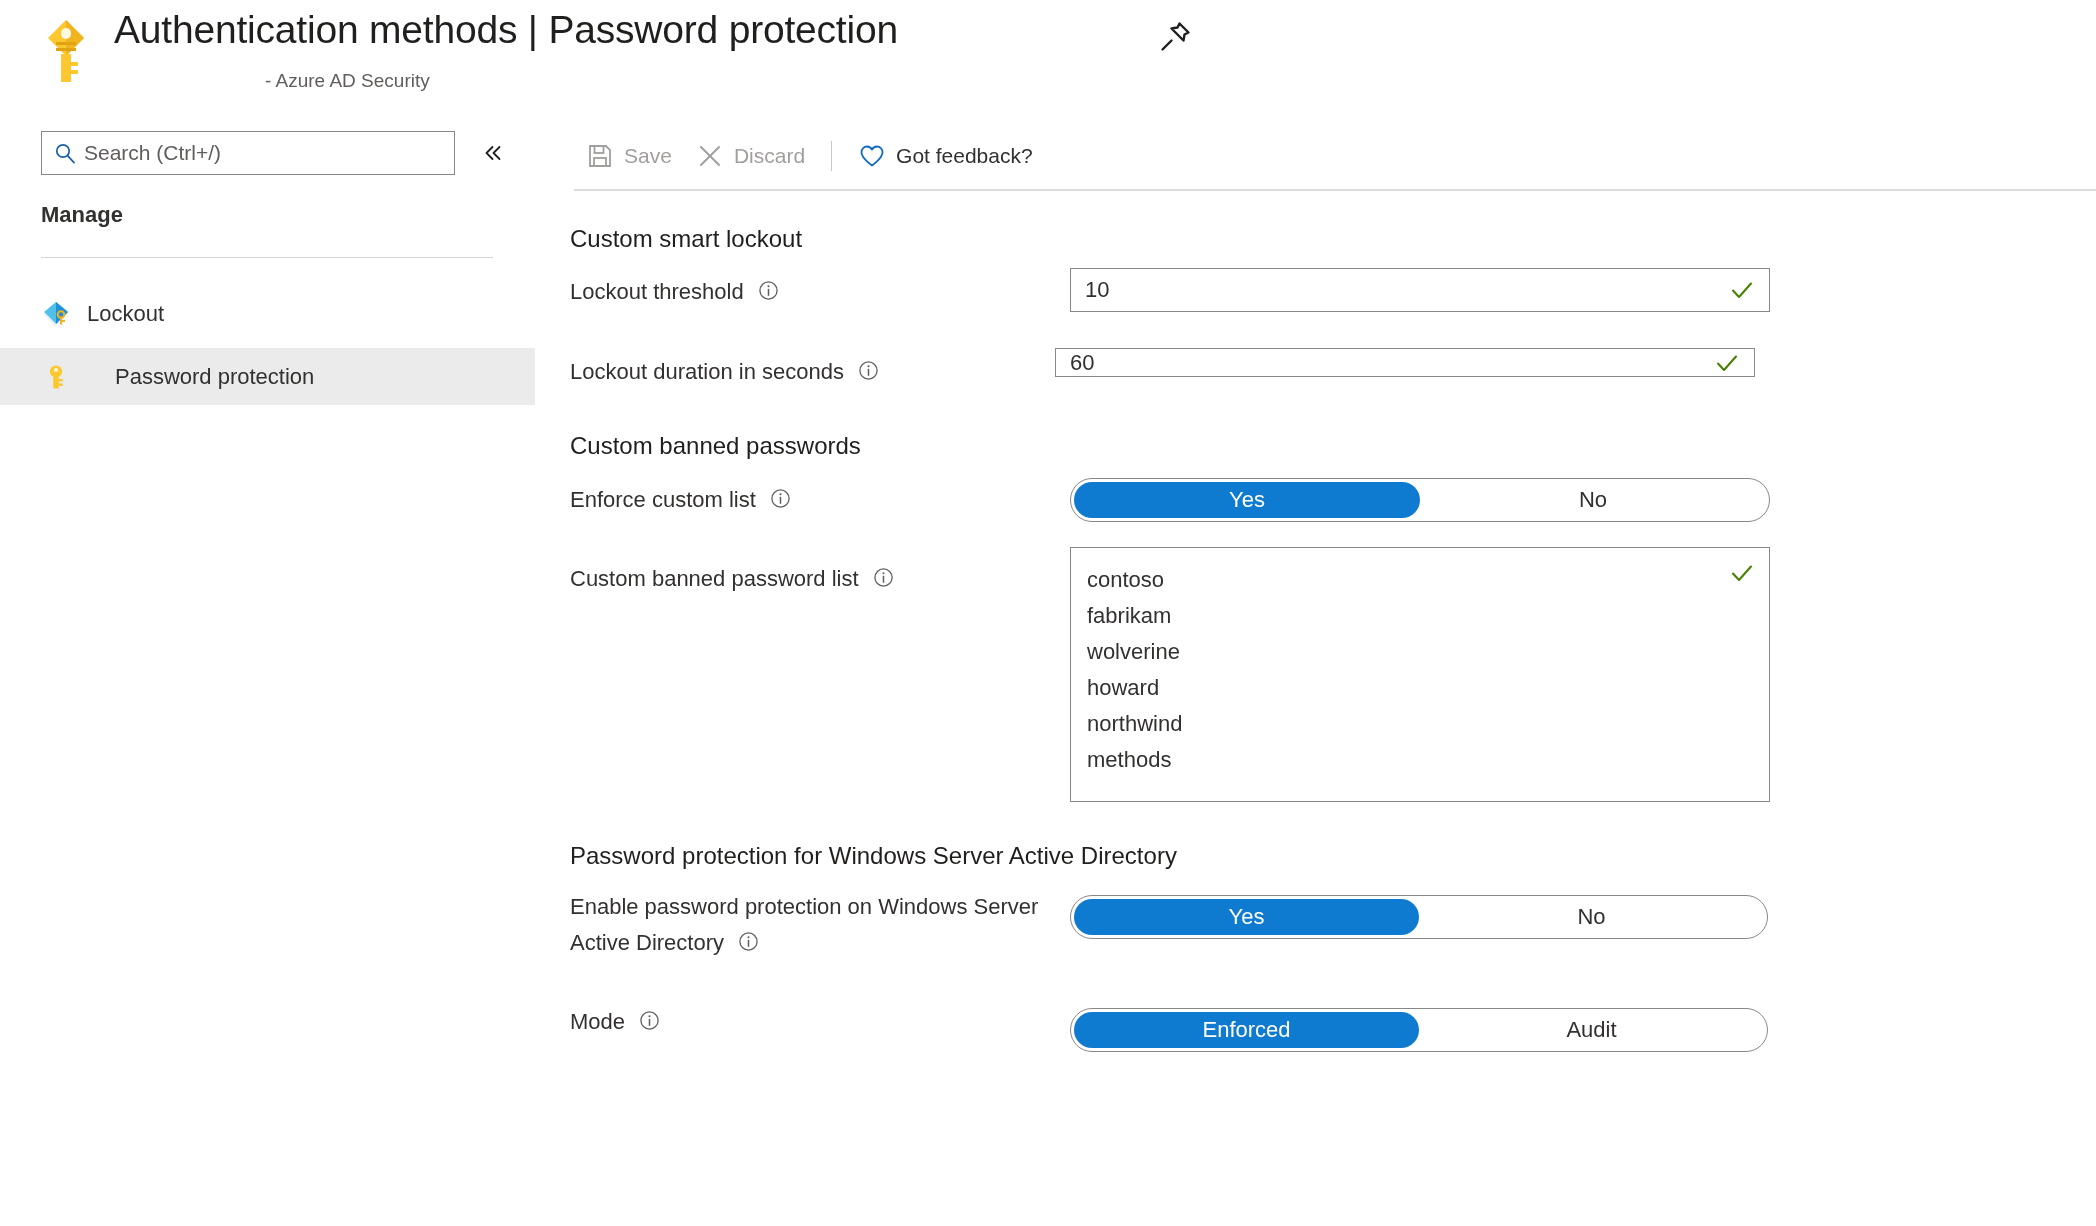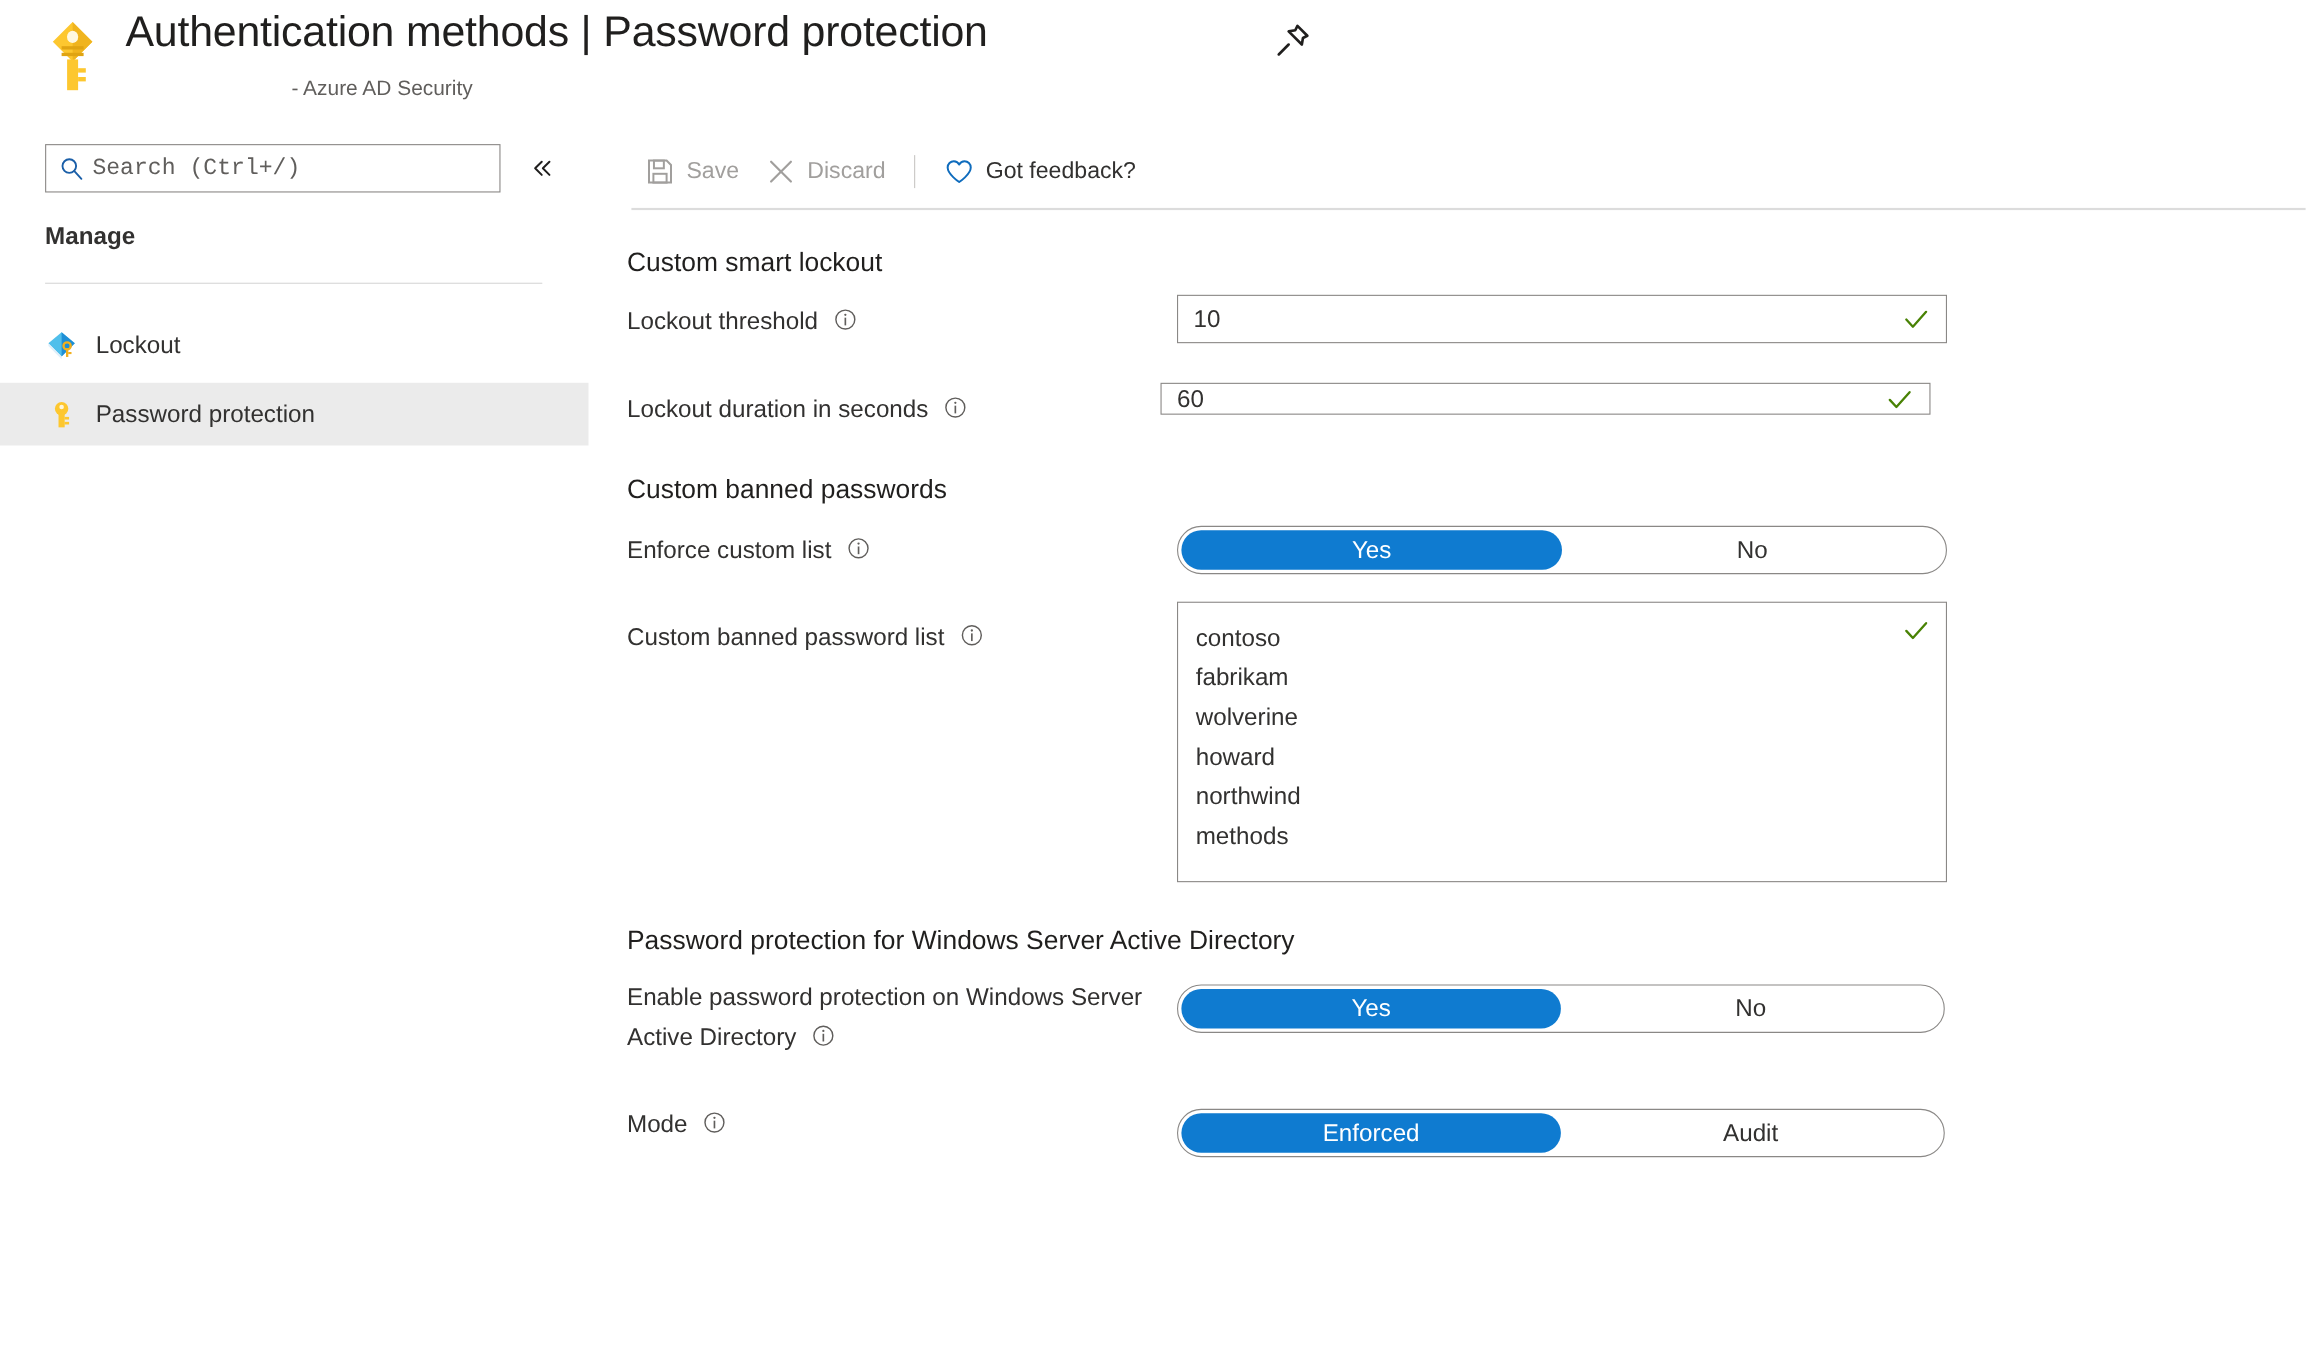--- a/index.html
+++ b/index.html
@@ -83,21 +83,21 @@
   }
   .search-icon {
     width: 22px;
     height: 22px;
     flex: 0 0 auto;
     margin-right: 8px;
   }
   .search-input {
     border: none;
     outline: none;
-    font-family: Liberation Mono, monospace;
+    font-family: Liberation Sans, sans-serif;
     font-size: 21px;
     color: #0f172a;
     background: transparent;
     width: 350px;
     padding: 0;
   }
   .search-input::placeholder { color: #605e5c; opacity: 1; }
   .collapse-btn {
     margin-left: 21px;
     width: 34px;
@@ -376,21 +376,21 @@
         <path d="M15 3 L27 13 L15 25 Z" fill="#1f8fd6"></path>
         <path d="M3 13 L15 25 L15 27.5 L3 15.5 Z" fill="#dfeffa"></path>
         <circle cx="20" cy="15.5" r="3.3" fill="none" stroke="#f2b01e" stroke-width="2.1"></circle>
         <rect x="19" y="17.5" width="2.1" height="8" fill="#f2b01e"></rect>
         <rect x="21" y="21" width="3" height="1.9" fill="#f2b01e"></rect>
       </svg>
     </span>
     <span class="nav-label">Lockout</span>
   </div>
 
-  <div class="nav-item selected" style="top:226px;">
+  <div class="nav-item selected" style="top:226px;gap:28px;">
     <span class="nav-icon">
       <svg viewBox="0 0 30 30" width="30" height="30">
         <circle cx="15" cy="9.5" r="6.1" fill="#fdc72f"></circle>
         <circle cx="15" cy="8" r="2.1" fill="#fff6da"></circle>
         <rect x="12.2" y="12.5" width="5.6" height="14" fill="#fdc72f"></rect>
         <rect x="17.6" y="17" width="4.2" height="2.4" fill="#fdc72f"></rect>
         <rect x="17.6" y="21.5" width="4.2" height="2.4" fill="#fdc72f"></rect>
       </svg>
     </span>
     <span class="nav-label">Password protection</span>

